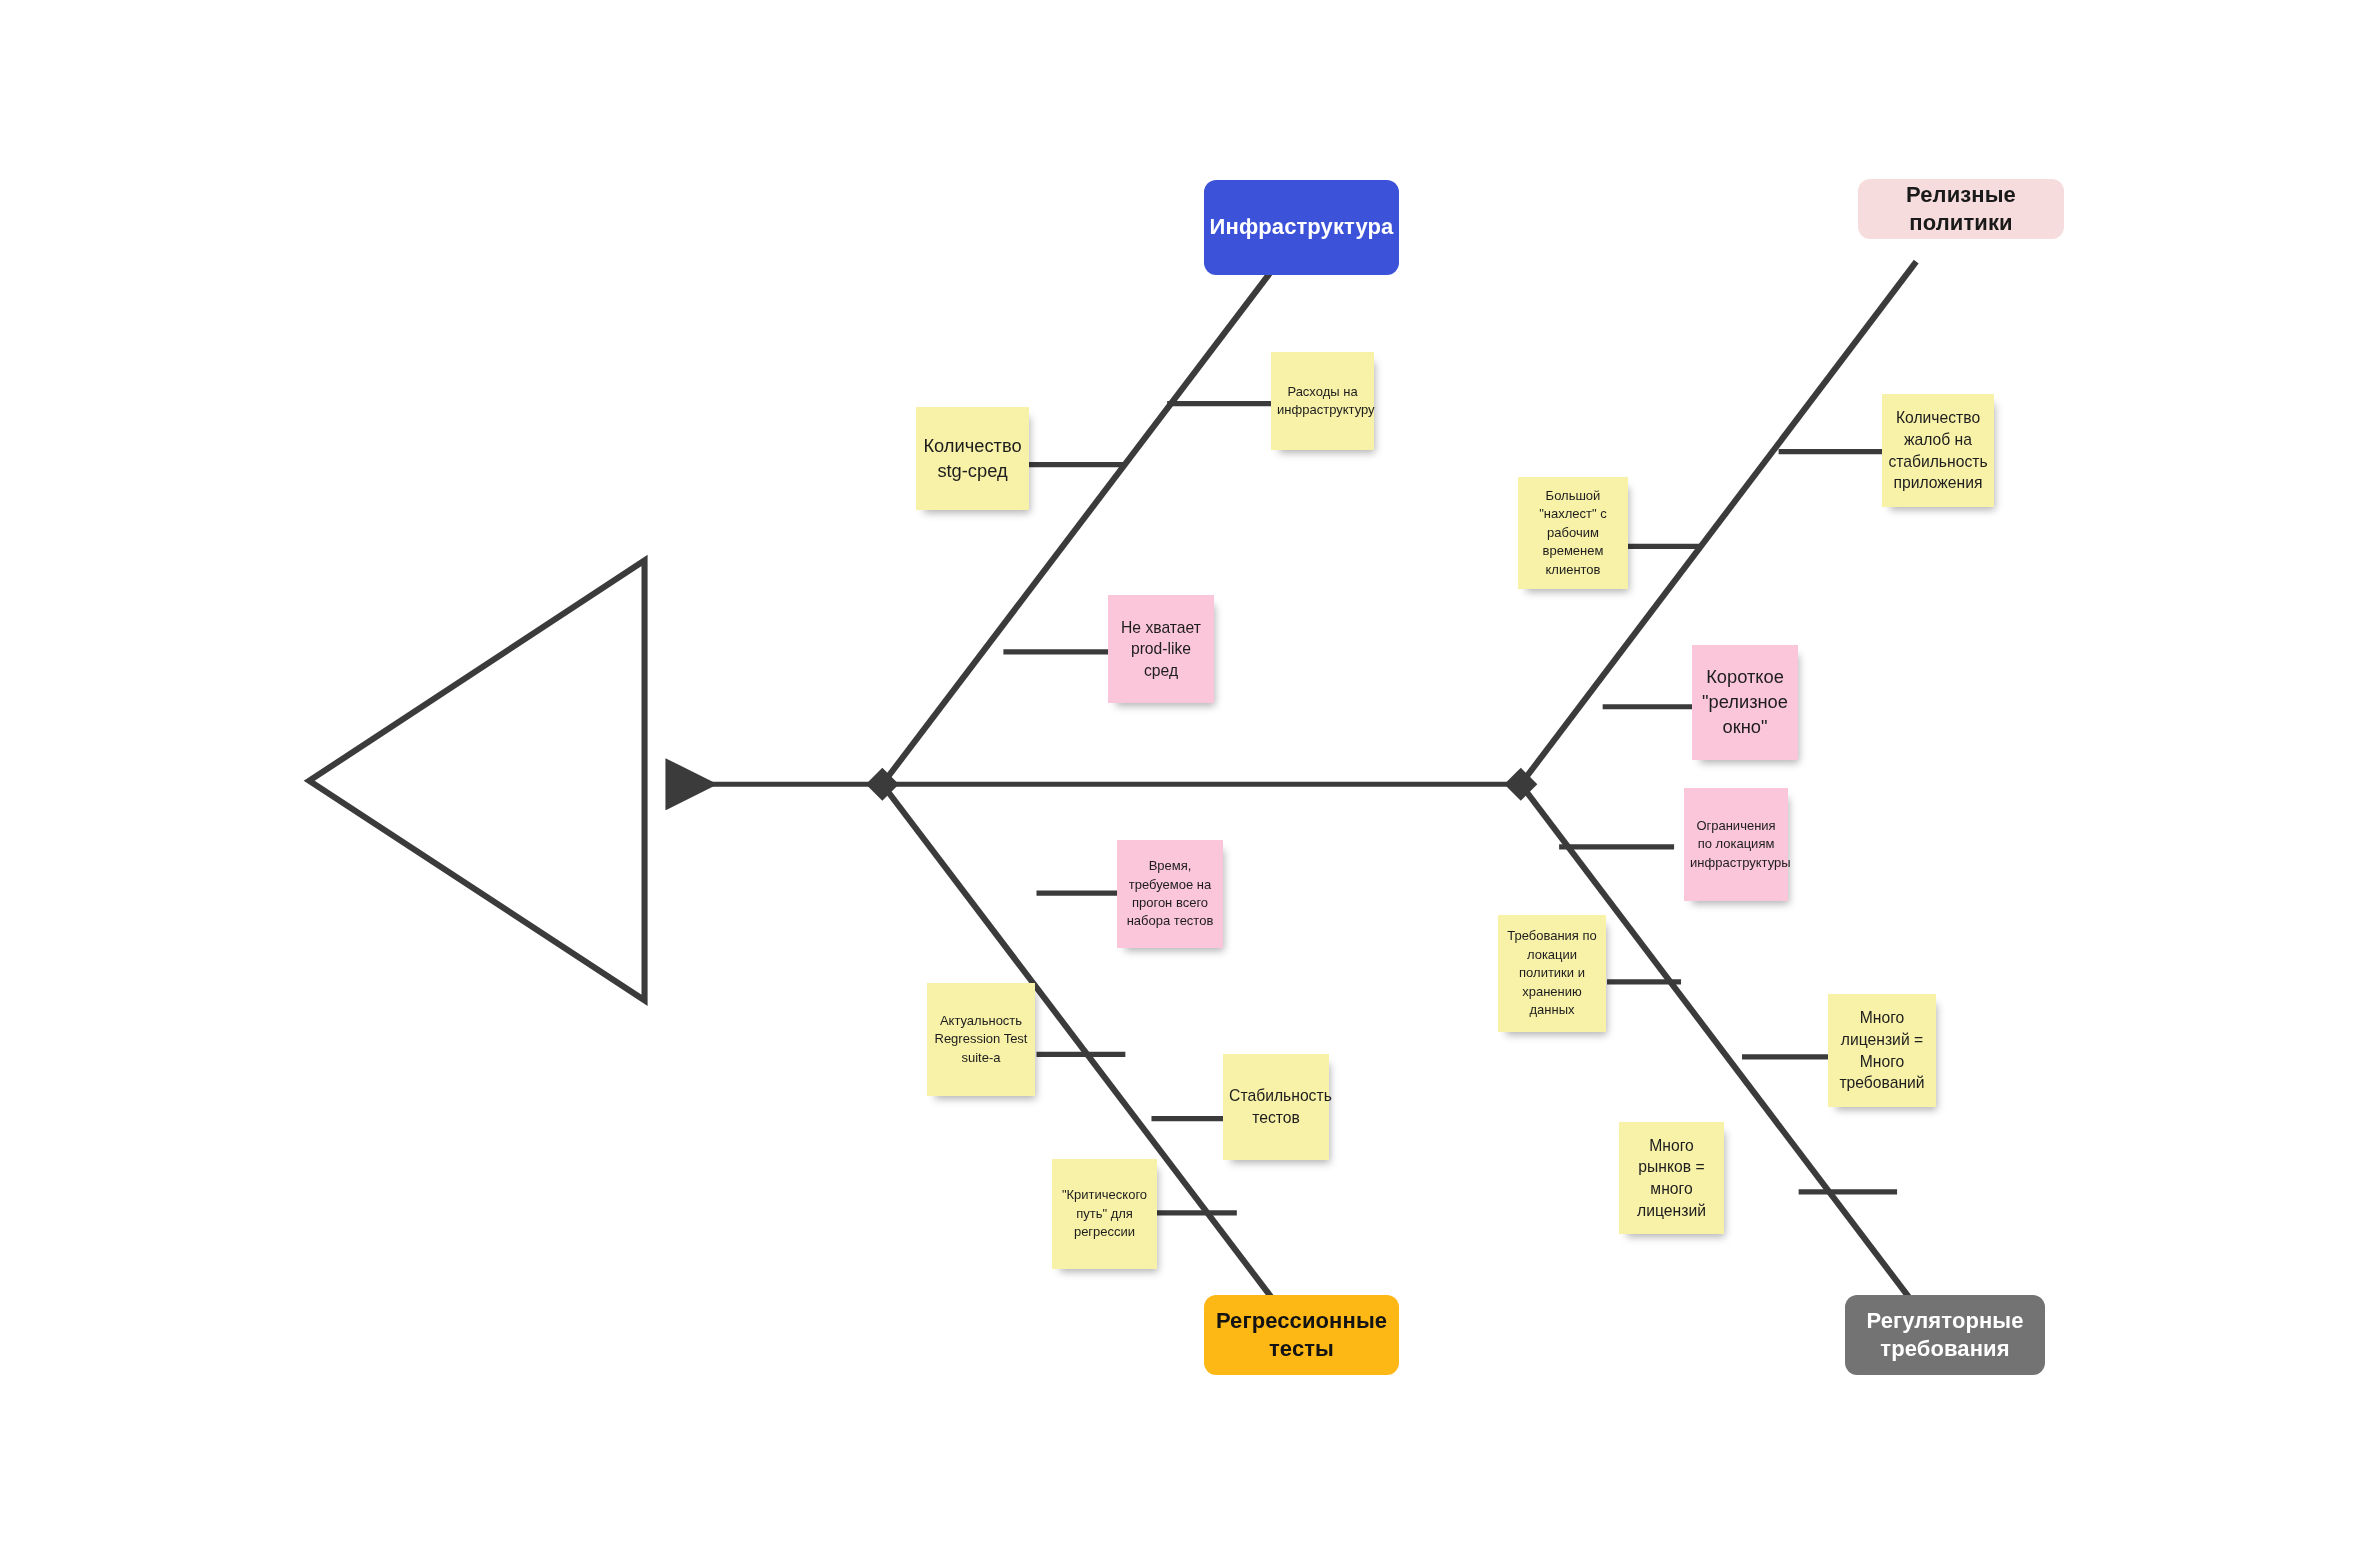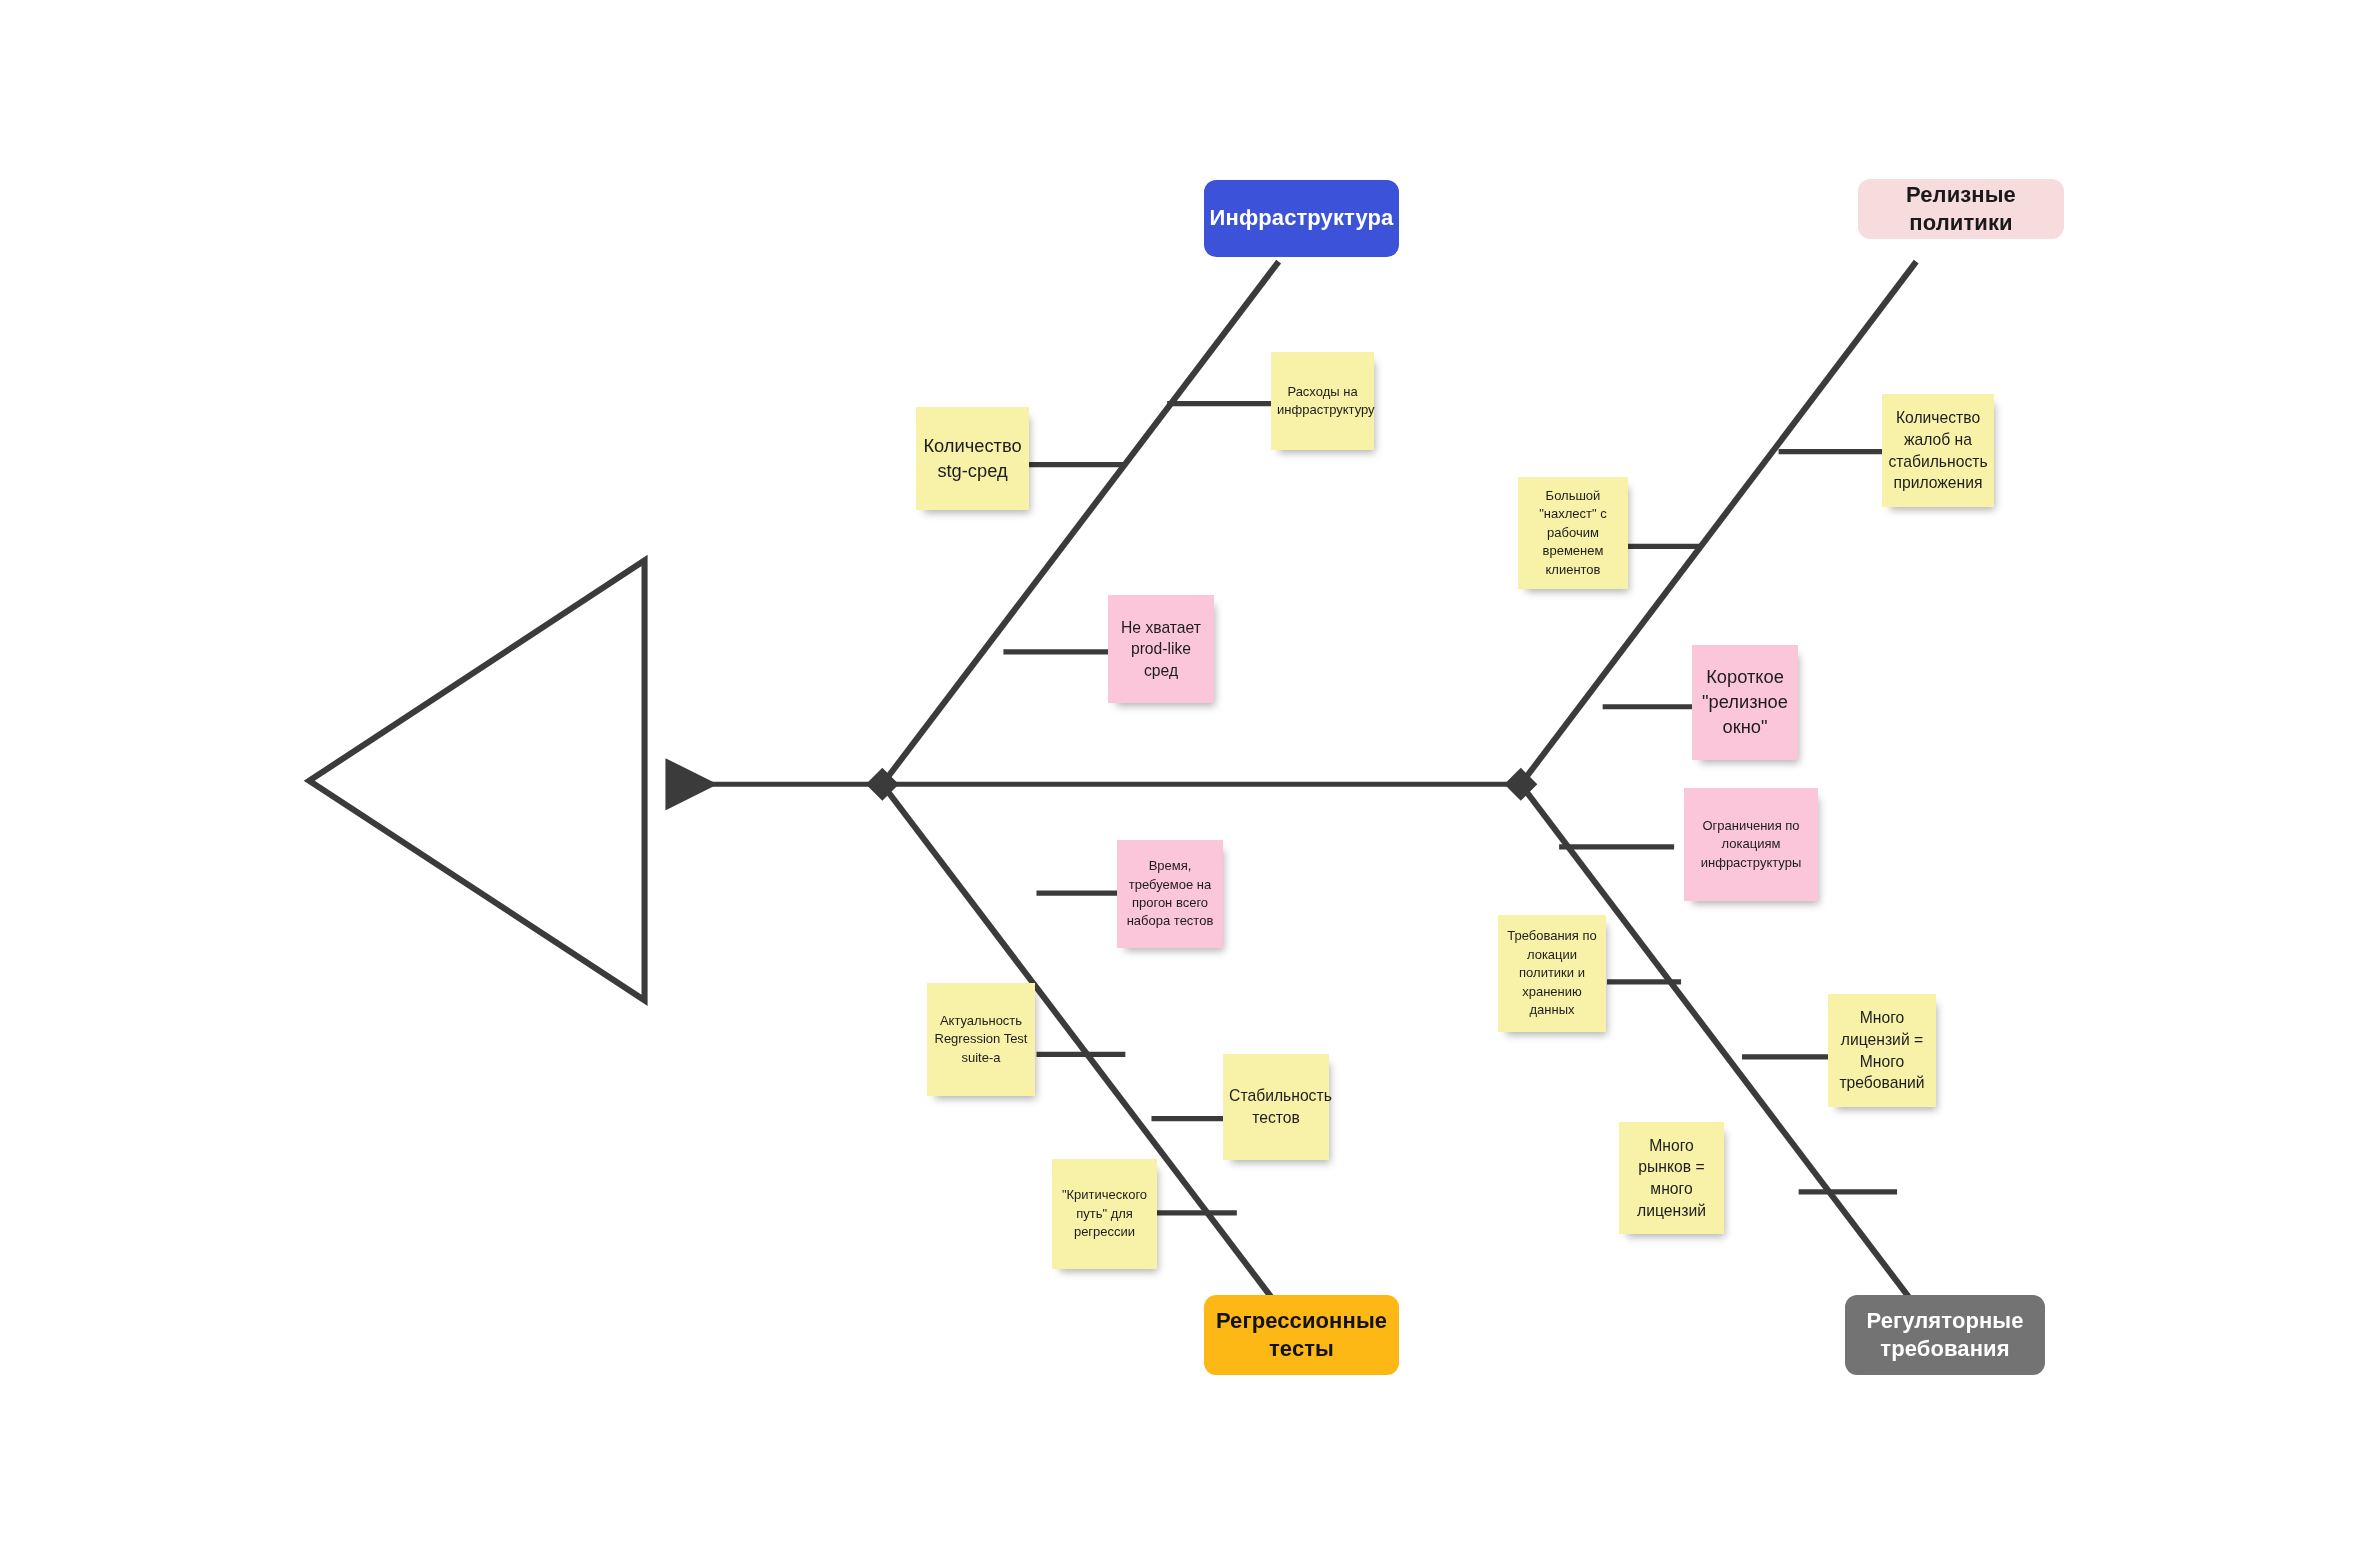--- a/index.html
+++ b/index.html
@@ -139,21 +139,21 @@
     <line x1="1322" y1="1284" x2="1413" y2="1284" stroke="#3b3b3b" stroke-width="6"></line>
     <line x1="1325" y1="1392" x2="1420" y2="1392" stroke="#3b3b3b" stroke-width="6"></line>
 
     <line x1="1790" y1="972" x2="1922" y2="972" stroke="#3b3b3b" stroke-width="6"></line>
     <line x1="1845" y1="1127" x2="1930" y2="1127" stroke="#3b3b3b" stroke-width="6"></line>
     <line x1="2000" y1="1213" x2="2100" y2="1213" stroke="#3b3b3b" stroke-width="6"></line>
     <line x1="2065" y1="1368" x2="2178" y2="1368" stroke="#3b3b3b" stroke-width="6"></line>
   </svg>
 
 
-  <div class="cat-box cat-infra" style="left:1204px; top:180px; width:195px; height:77px;">
+  <div class="cat-box cat-infra" style="left:1204px; top:180px; width:195px; height:95px;">
     <span>Инфраструктура</span>
   </div>
 
   <div class="cat-box cat-release" style="left:1824px; top:179px; width:206px; height:60px;margin-left:34px;">
     <span>Релизные политики</span>
   </div>
 
   <div class="cat-box cat-regress" style="left:1204px; top:1295px; width:195px; height:80px;">
     <span>Регрессионные тесты</span>
   </div>
@@ -195,21 +195,21 @@
   </div>
 
   <div class="note note-yellow fs-md" style="left:1223px; top:1054px; width:106px; height:106px;">
     <span class="txt">Стабильность тестов</span>
   </div>
 
   <div class="note note-yellow fs-sm" style="left:1052px; top:1159px; width:105px; height:110px;">
     <span class="txt">"Критического путь" для регрессии</span>
   </div>
 
-  <div class="note note-pink fs-sm" style="left:1684px; top:788px; width:134px; height:113px;">
+  <div class="note note-pink fs-sm" style="left:1684px; top:788px; width:104px; height:113px;">
     <span class="txt">Ограничения по локациям инфраструктуры</span>
   </div>
 
   <div class="note note-yellow fs-sm" style="left:1498px; top:915px; width:108px; height:117px;">
     <span class="txt">Требования по локации политики и хранению данных</span>
   </div>
 
   <div class="note note-yellow fs-md" style="left:1828px; top:994px; width:108px; height:113px;">
     <span class="txt">Много лицензий = Много требований</span>
   </div>

